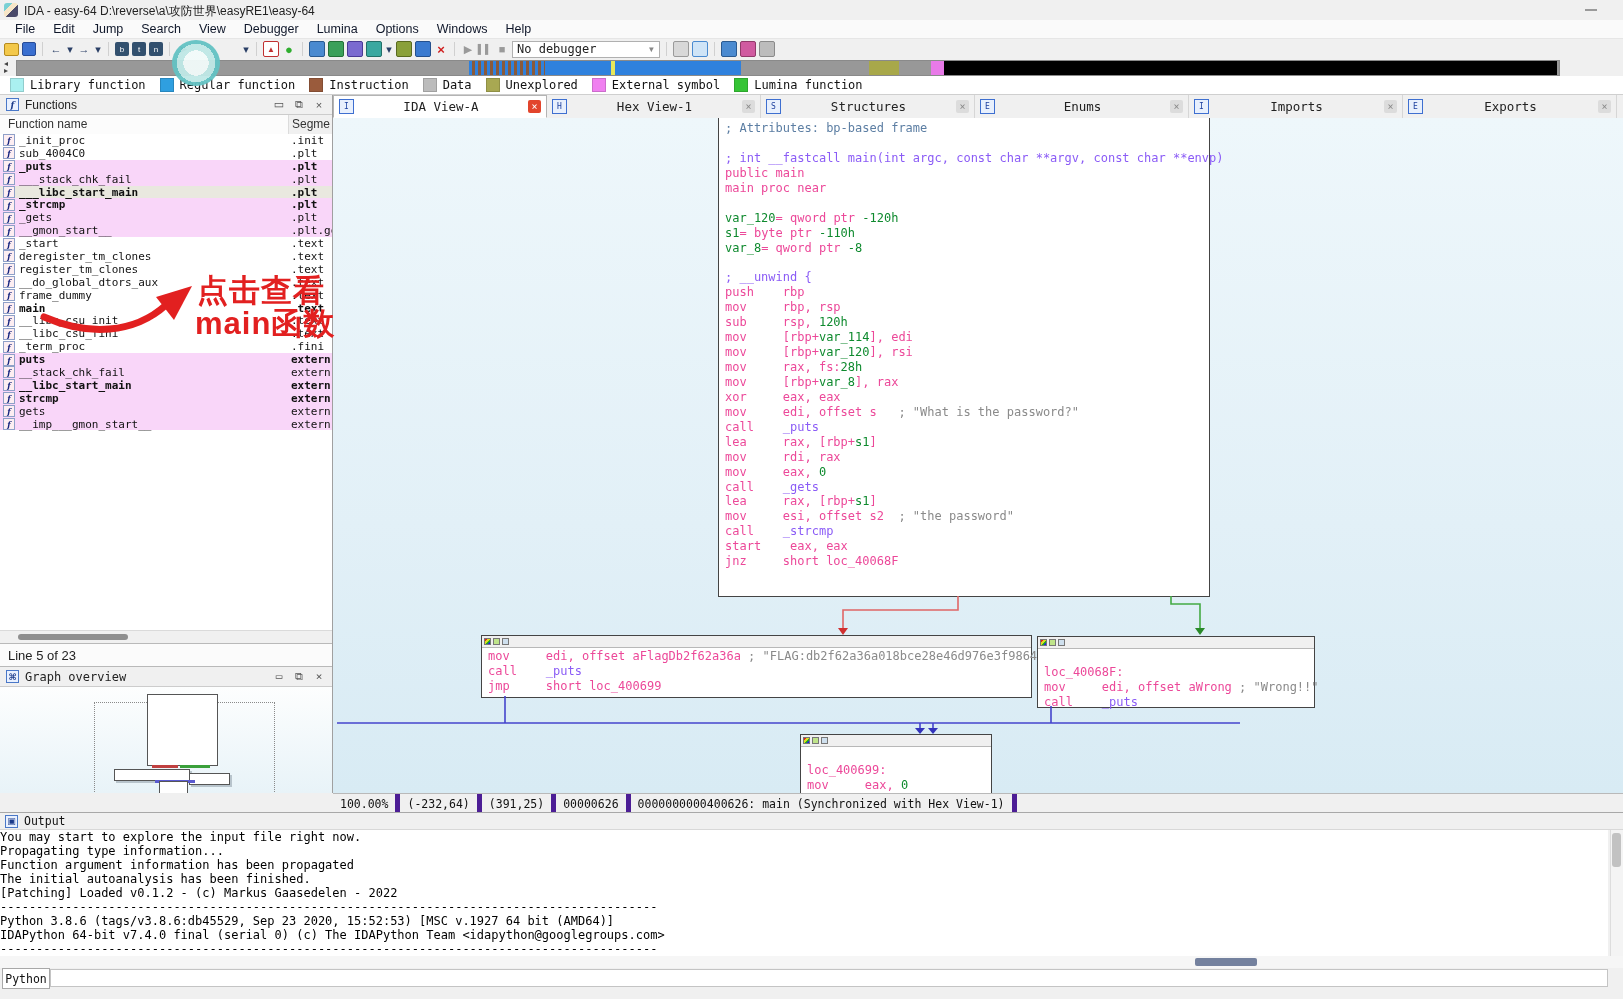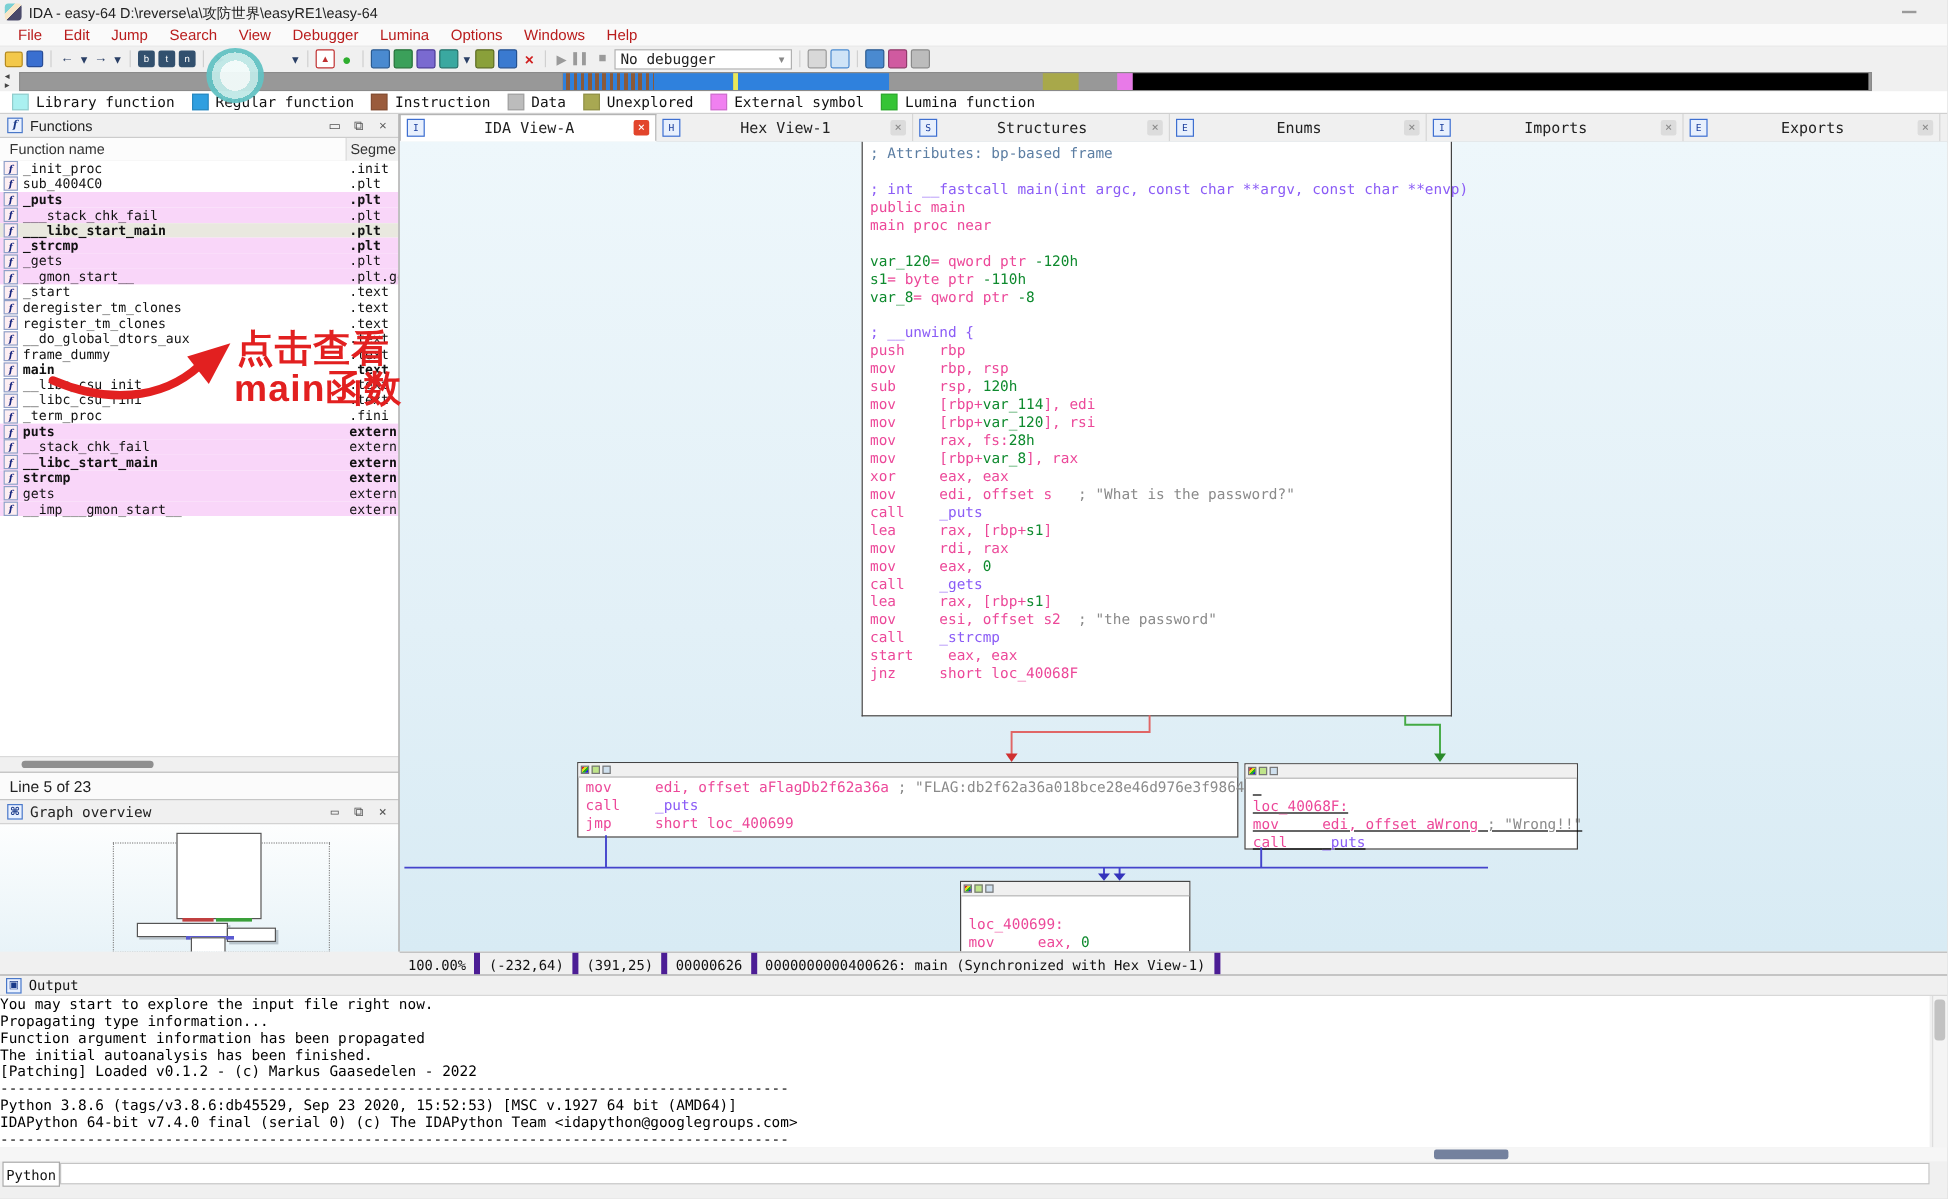--- a/index.html
+++ b/index.html
@@ -7,21 +7,21 @@
        font-family:"Liberation Sans",sans-serif;color:#111;}
   .abs{position:absolute;}
   
   #titlebar{left:0;top:0;width:1623px;height:20px;background:#f0f0f0;font-size:12px;}
   #app-icon{left:4px;top:3px;width:14px;height:14px;border-radius:3px;
     background:linear-gradient(135deg,#7ad0d4 0 30%,#f7e6c8 30% 55%,#4a4a6a 55% 100%);}
   #win-title{left:24px;top:3px;color:#222;}
   #min-btn{right:26px;top:9px;width:12px;height:2px;background:#9a9a9a;}
   #menubar{left:0;top:20px;width:1623px;height:19px;background:#fafafa;border-bottom:1px solid #e6e6e6;
     display:flex;align-items:center;padding-left:6px;box-sizing:border-box;}
-  .menu-item{padding:1px 9px;font-size:12.5px;color:#b91c1c;}
+  .menu-item{padding:1px 9px;font-size:12.5px;color:#0f172a;}
   #toolbar{left:0;top:39px;width:1623px;height:20px;background:#f0f0f0;display:flex;align-items:center;
     padding-left:4px;box-sizing:border-box;gap:3px;font-size:11px;}
   .tico{width:14px;height:14px;display:inline-flex;align-items:center;justify-content:center;
     font-size:11px;color:#2a3f66;flex:0 0 auto;}
   .tsep{width:1px;height:14px;background:#d0d0d0;margin:0 3px;flex:0 0 auto;}
   .box-ic{border-radius:2px;}
   #dbg-select{width:138px;height:15px;background:#fff;border:1px solid #b0b0b0;font-size:12px;
     display:inline-flex;align-items:center;justify-content:space-between;padding:0 4px;color:#222;flex:0 0 auto;
     font-family:"DejaVu Sans Mono",monospace;}
   #watermark{left:172px;top:40px;width:48px;height:46px;border-radius:50%;
@@ -488,21 +488,21 @@
           <div class="asm-line"><span class="tk-nv">jmp     short loc_400699</span></div>
         </div>
     </div>
 
     <div class="asmbox" style="left:704px;top:518px;width:276px;height:70px;">
       <div class="asmbar">
         <span class="mini-ic mi-colors"></span>
         <span class="mini-ic mi-edit"></span>
         <span class="mini-ic mi-group"></span>
       </div>
-      <div class="asmtext" style="padding-top:1px;text-decoration:underline;">
+      <div class="asmtext" style="padding-top:1px;">
           <div class="asm-line"> </div>
           <div class="asm-line"><span class="tk-nv">loc_40068F:</span></div>
           <div class="asm-line"><span class="tk-nv">mov     edi, offset aWrong</span><span class="tk-gy"> ; "Wrong!!"</span></div>
           <div class="asm-line"><span class="tk-nv">call    </span><span class="tk-bl">_puts</span></div>
         </div>
     </div>
 
     <div class="asmbox" style="left:467px;top:616px;width:190px;height:58px;">
       <div class="asmbar">
         <span class="mini-ic mi-colors"></span>

